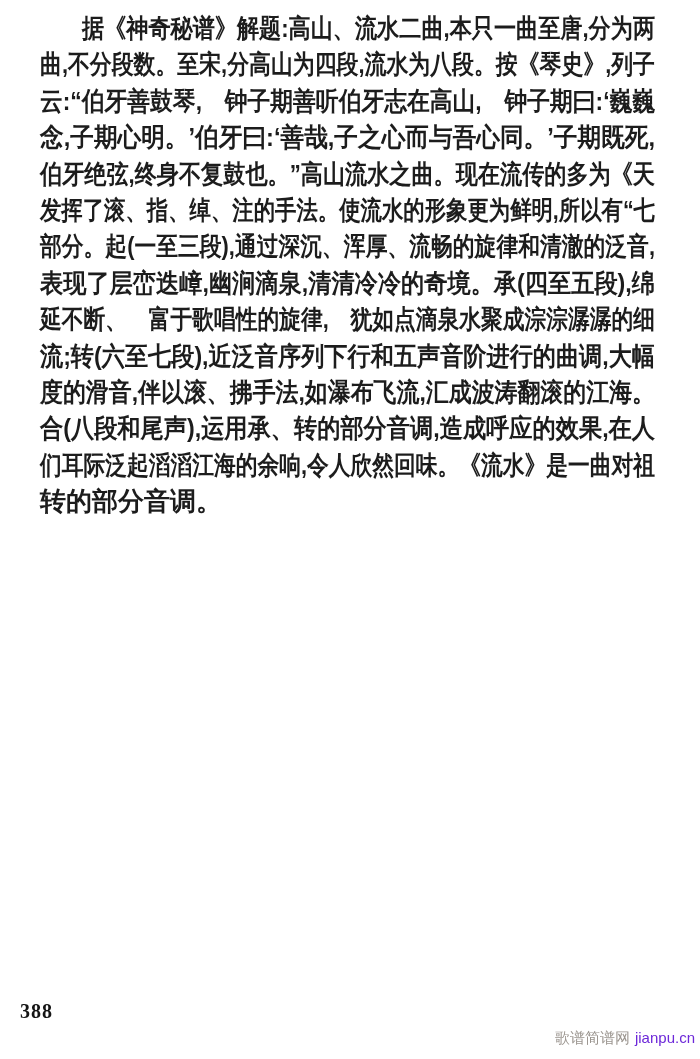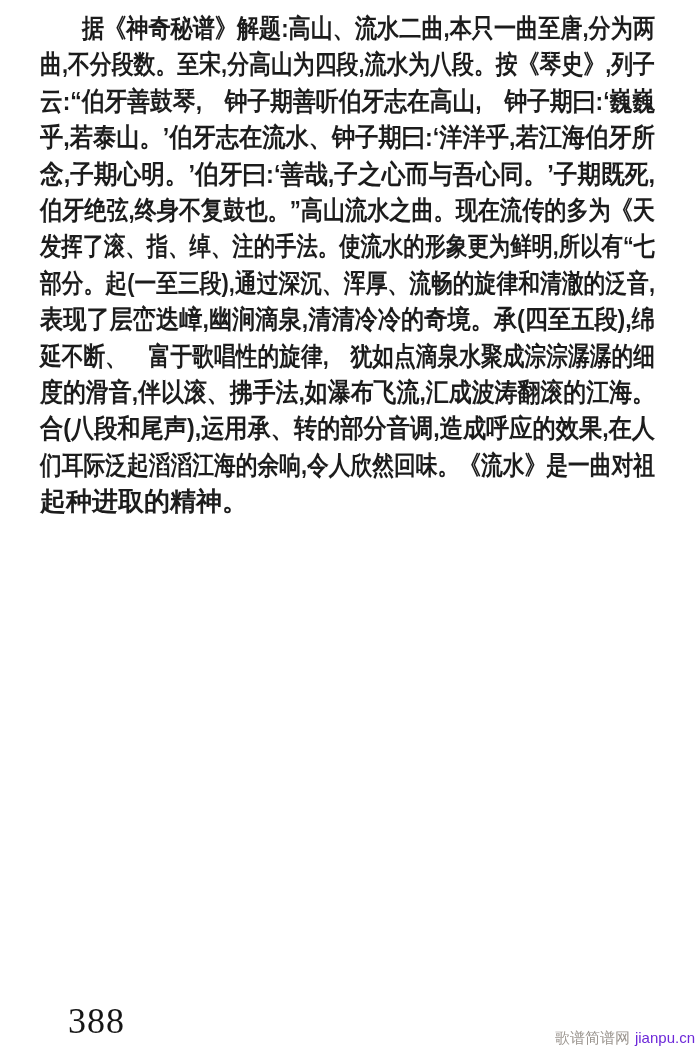--- a/index.html
+++ b/index.html
@@ -27,56 +27,55 @@
   .line.indent{padding-left:42px;}
   .lt{
     display:inline-block;
     white-space:nowrap;
     transform-origin:0 50%;
   }
   .page-number{
     position:absolute;
     left:20px;top:1000px;
     font-family:"Liberation Serif","DejaVu Serif",serif;
-    font-weight:400;
-    font-size:36px;
+    font-weight:700;
+    font-size:20px;
     letter-spacing:1px;
     color:#151515;
-    margin-left:48px;
   }
   .watermark{
     position:absolute;
     right:5px;top:1029px;
     font-size:15px;
     font-weight:400;
     white-space:nowrap;
   }
   .wm-name{color:#9b958f;text-align:right;}
   .wm-url{color:#6d28d9;margin-left:5px;}
 </style>
 </head>
 <body>
 
 <div class="page">
 
   <div class="text-block">
     <div class="line indent"><span class="lt" style="transform: scaleX(0.8513);">据《神奇秘谱》解题:高山、流水二曲,本只一曲至唐,分为两</span></div>
     <div class="line"><span class="lt" style="transform: scaleX(0.8414);">曲,不分段数。至宋,分高山为四段,流水为八段。按《琴史》,列子</span></div>
     <div class="line"><span class="lt" style="transform: scaleX(0.8761);">云:“伯牙善鼓琴,　钟子期善听伯牙志在高山,　钟子期曰:‘巍巍</span></div>
-    <div class="line"><span class="lt" style="transform: scaleX(0.8945);">乎,若泰山。’伯牙志在流水、钟子期曰:‘洋洋乎,若江海伯牙所</span></div>
     <div class="line"><span class="lt" style="transform: scaleX(0.9098);">念,子期心明。’伯牙曰:‘善哉,子之心而与吾心同。’子期既死,</span></div>
     <div class="line"><span class="lt" style="transform: scaleX(0.8515);">伯牙绝弦,终身不复鼓也。”高山流水之曲。现在流传的多为《天</span></div>
     <div class="line"><span class="lt" style="transform: scaleX(0.8219);">发挥了滚、指、绰、注的手法。使流水的形象更为鲜明,所以有“七</span></div>
     <div class="line"><span class="lt" style="transform: scaleX(0.8381);">部分。起(一至三段),通过深沉、浑厚、流畅的旋律和清澈的泛音,</span></div>
     <div class="line"><span class="lt" style="transform: scaleX(0.8926);">表现了层峦迭嶂,幽涧滴泉,清清冷冷的奇境。承(四至五段),绵</span></div>
     <div class="line"><span class="lt" style="transform: scaleX(0.8365);">延不断、　富于歌唱性的旋律,　犹如点滴泉水聚成淙淙潺潺的细</span></div>
+    <div class="line"><span class="lt" style="transform: scaleX(0.8908);">流;转(六至七段),近泛音序列下行和五声音阶进行的曲调,大幅</span></div>
     <div class="line"><span class="lt" style="transform: scaleX(0.8815);">度的滑音,伴以滚、拂手法,如瀑布飞流,汇成波涛翻滚的江海。</span></div>
     <div class="line"><span class="lt" style="transform: scaleX(0.8926);">合(八段和尾声),运用承、转的部分音调,造成呼应的效果,在人</span></div>
     <div class="line"><span class="lt" style="transform: scaleX(0.8365);">们耳际泛起滔滔江海的余响,令人欣然回味。《流水》是一曲对祖</span></div>
-    <div class="line"><span class="lt">起种进取的精神。</span></div>
+    <div class="line"><span class="lt">转的部分音调。</span></div>
   </div>
 
   <div class="page-number">388</div>
 
   <div class="watermark">
     <span class="wm-name">歌谱简谱网</span><span class="wm-url">jianpu.cn</span>
   </div>
 
 </div>
 

